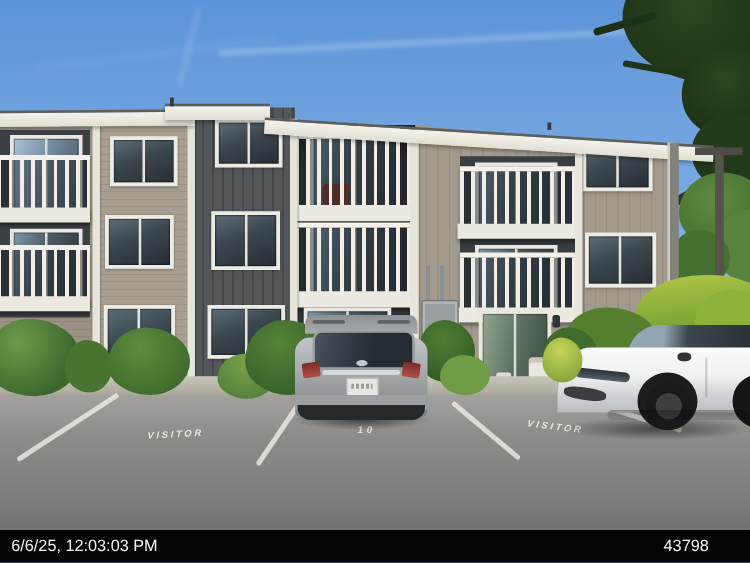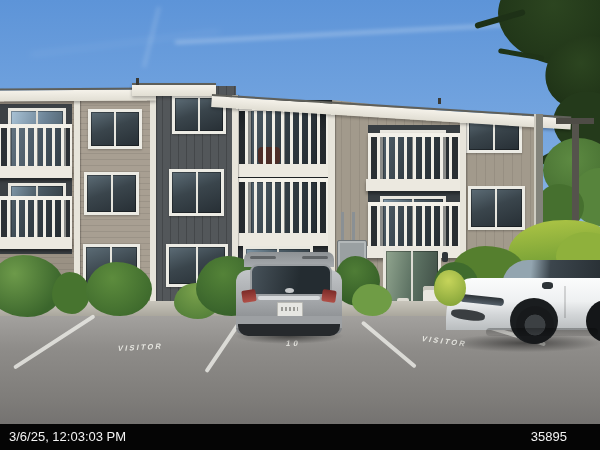--- a/index.html
+++ b/index.html
@@ -157,17 +157,17 @@
     <div class="a" style="left:96px;top:26px;width:11px;height:7px;background:#2e3438;border-radius:40%;"></div>
     <div class="a" style="left:118px;top:30px;width:2px;height:32px;background:rgba(0,0,0,.14);"></div>
     <div class="a" style="left:64px;top:42px;width:48px;height:46px;border-radius:50%;background:#1a1d1f;"></div>
     <div class="a" style="left:70px;top:50px;width:38px;height:38px;border-radius:50%;background:radial-gradient(circle,#3c4043 0 38%,#17191b 40% 72%,#0c0d0e 100%);"></div>
     <div class="a" style="left:140px;top:44px;width:40px;height:42px;border-radius:50%;background:#141618;"></div>
     <div class="a" style="left:40px;top:72px;width:112px;height:8px;background:linear-gradient(rgba(0,0,0,.28),rgba(0,0,0,.1));border-radius:4px;"></div>
   </div>
   <div class="a bush" style="left:434px;top:270px;width:32px;height:36px;background:radial-gradient(circle at 45% 30%,#c6d45a,#8aa83c 78%);"></div>
 
   <div class="a" id="bar">
-    <span class="a" style="left:9px;top:0;">3/6/25, 12:03:03 PM</span>
-    <span class="a" style="right:33px;top:0;">35895</span>
+    <span class="a" style="left:9px;top:0;">6/6/25, 12:03:03 PM</span>
+    <span class="a" style="right:33px;top:0;">43798</span>
   </div>
 
 </div>
 
 </body></html>

